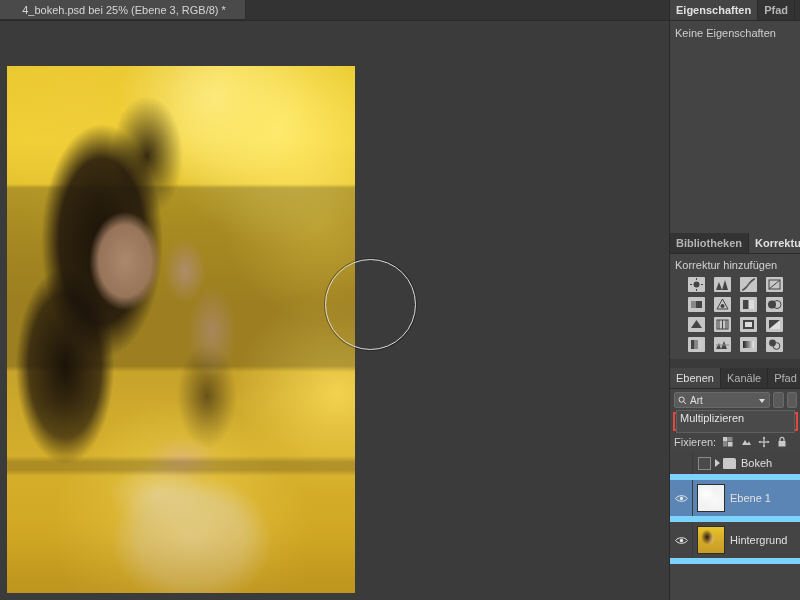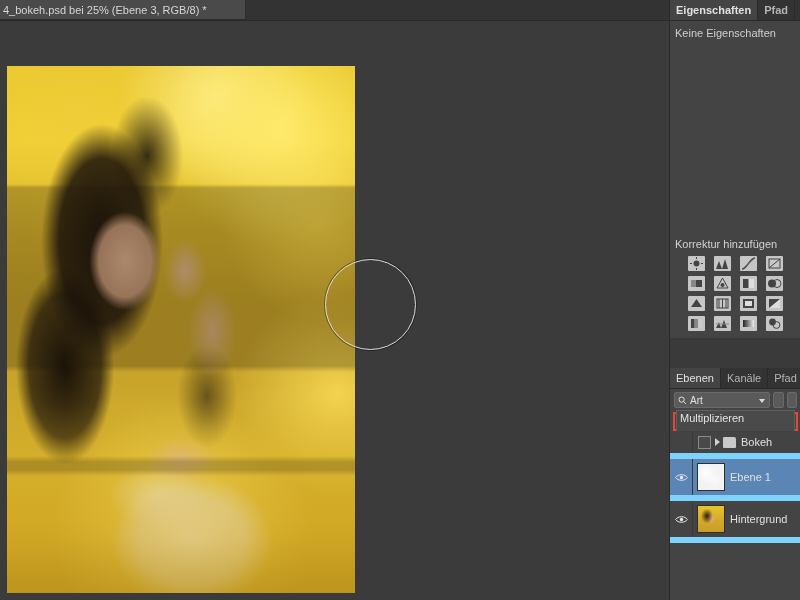--- a/index.html
+++ b/index.html
@@ -16,20 +16,21 @@
     color: #c8c8c8;
     position: relative;
   }
 
   
   #doc-window {
     position: absolute;
     left: 0; top: 0;
     width: 669px; height: 600px;
     background: #3a3a3a;
+    text-align: center;
   }
   #doc-tab {
     position: absolute;
     left: 0; top: 0;
     width: 246px; height: 20px;
     background: #4a4a4a;
     border-right: 1px solid #2d2d2d;
     border-bottom: 1px solid #2d2d2d;
     color: #d6d6d6;
     font-size: 11px;
@@ -384,20 +385,24 @@
 <div id="dock">
 
   <div class="panel-tabs">
     <div class="panel-tab active">Eigenschaften</div>
     <div class="panel-tab">Pfad</div>
   </div>
   <div class="panel-body" id="props-body">
     <div>Keine Eigenschaften</div>
   </div>
 
+  <div class="panel-tabs">
+    <div class="panel-tab">Bibliotheken</div>
+    <div class="panel-tab active">Korrektu</div>
+  </div>
   <div class="panel-body" id="adj-body">
     <div id="adj-title">Korrektur hinzufügen</div>
 
     <div class="adj-row">
       <div class="adj-icon">
         <svg width="17" height="15">
             <circle cx="8.5" cy="7.5" r="3" fill="#444"></circle>
             <g stroke="#444" stroke-width="1">
               <line x1="8.5" y1="1" x2="8.5" y2="3"></line>
               <line x1="8.5" y1="12" x2="8.5" y2="14"></line>
@@ -531,20 +536,42 @@
         <span class="caret"></span>
       </div>
       <div class="tiny-sq"></div>
       <div class="tiny-sq"></div>
     </div>
 
     <div id="blend-row">
       <div id="blend-mode">Multiplizieren</div>
     </div>
 
+    <div id="lock-row">
+      <span>Fixieren:</span>
+      <svg class="lock-ico" viewBox="0 0 12 12">
+        <rect x="1" y="1" width="4.5" height="4.5" fill="#c9c9c9"></rect>
+          <rect x="6" y="1" width="4.5" height="4.5" fill="#888"></rect>
+        <rect x="1" y="6" width="4.5" height="4.5" fill="#888"></rect>
+          <rect x="6" y="6" width="4.5" height="4.5" fill="#c9c9c9"></rect>
+      </svg>
+      <svg class="lock-ico" viewBox="0 0 12 12">
+        <path d="M2 9 L5 4 L8 9 Z" fill="#c9c9c9"></path>
+          <path d="M6 9 L9 5.5 L11 9 Z" fill="#c9c9c9"></path>
+      </svg>
+      <svg class="lock-ico" viewBox="0 0 12 12">
+        <line x1="6" y1="1" x2="6" y2="11" stroke="#c9c9c9" stroke-width="1.2"></line>
+        <line x1="1" y1="6" x2="11" y2="6" stroke="#c9c9c9" stroke-width="1.2"></line>
+        <path d="M6 0.5 L4.6 2.4 L7.4 2.4 Z M6 11.5 L4.6 9.6 L7.4 9.6 Z M0.5 6 L2.4 4.6 L2.4 7.4 Z M11.5 6 L9.6 4.6 L9.6 7.4 Z" fill="#c9c9c9"></path>
+      </svg>
+      <svg class="lock-ico" viewBox="0 0 12 12">
+        <rect x="2.5" y="5" width="7" height="5.5" fill="#c9c9c9"></rect>
+        <path d="M4 5 V3.4 A2 2 0 0 1 8 3.4 V5" fill="none" stroke="#c9c9c9" stroke-width="1.2"></path>
+      </svg>
+    </div>
 
     <div class="layer-row group">
       <div class="eye-cell"></div>
       <div class="chk"></div>
       <div class="disclosure"></div>
       <div class="folder-ico"></div>
       <div class="layer-name">Bokeh</div>
     </div>
 
     <div class="layer-row selected">

